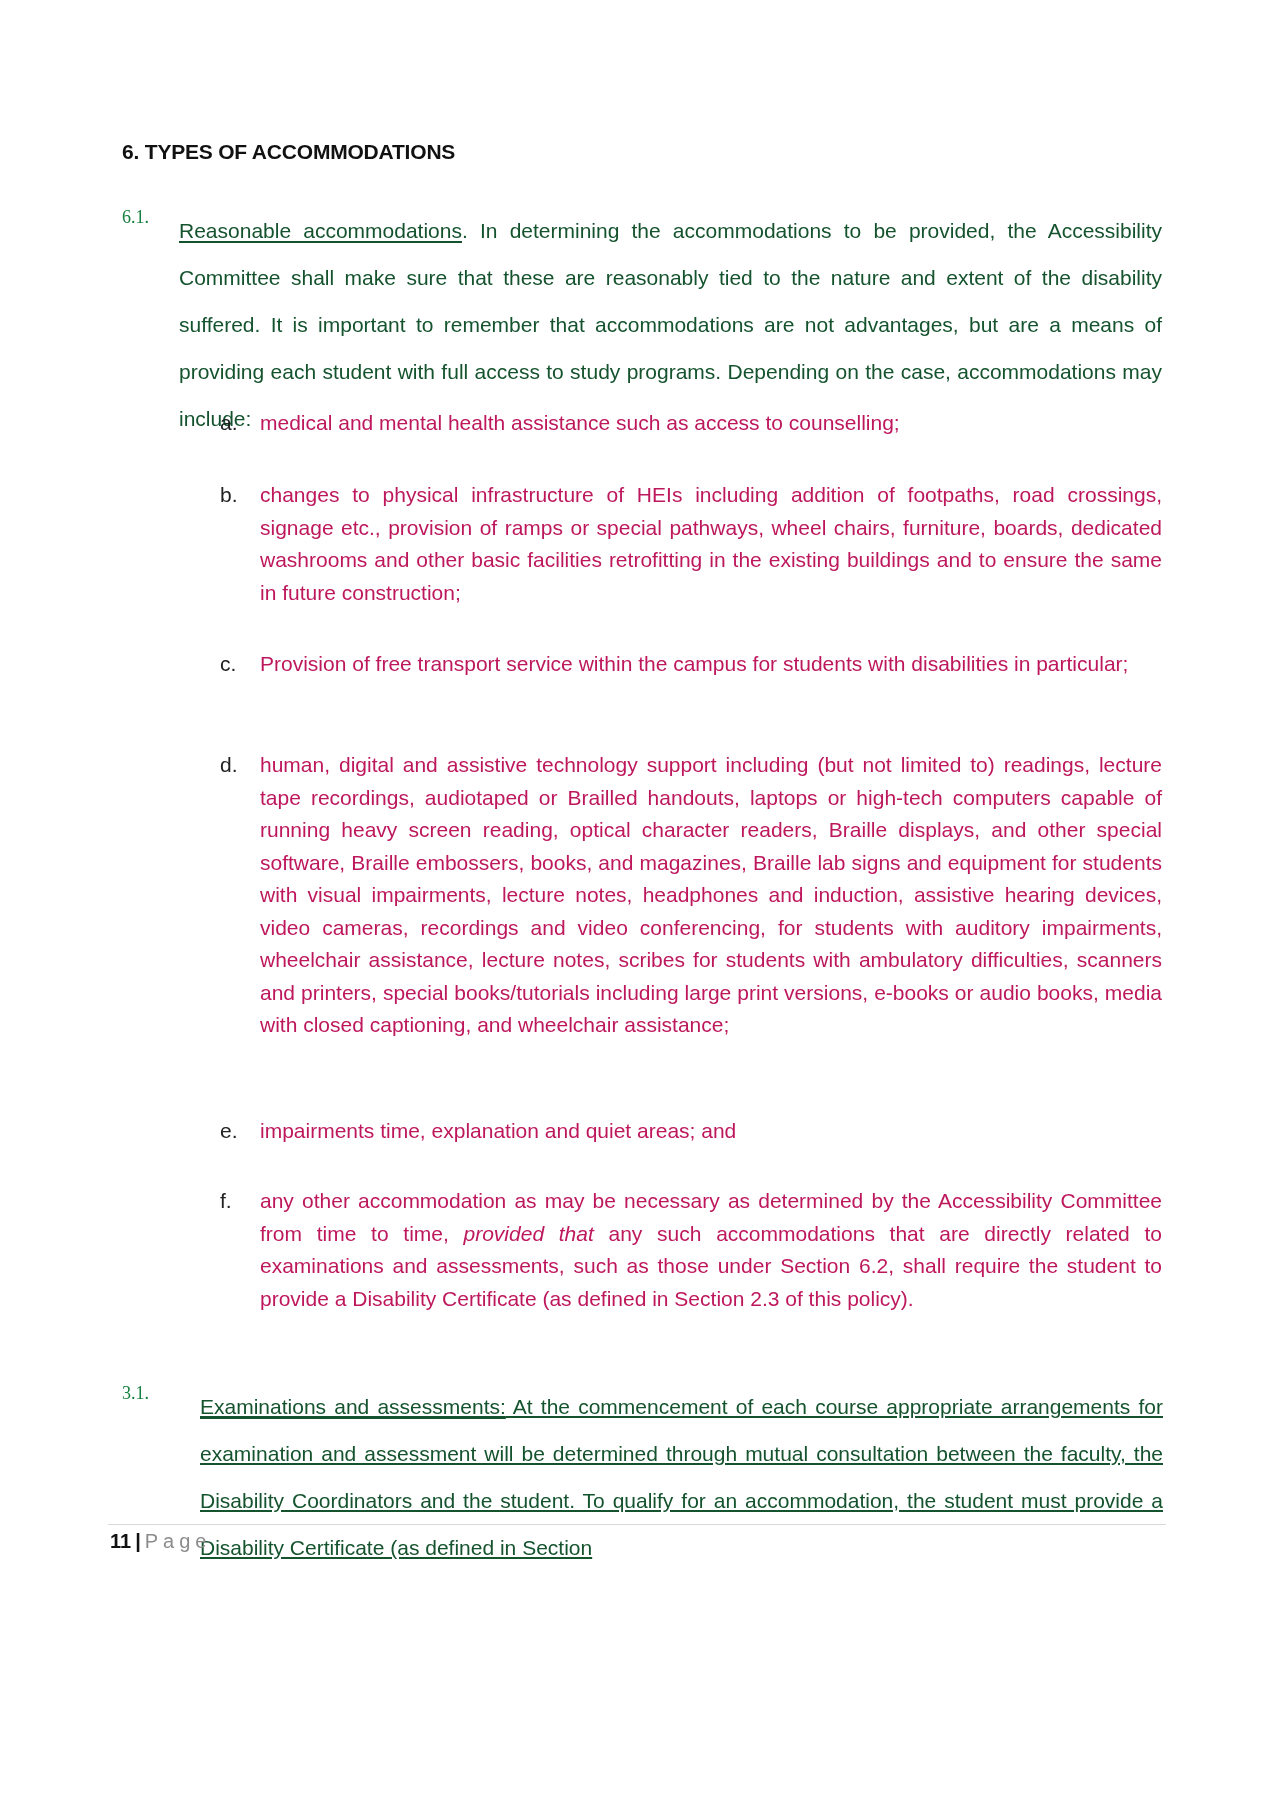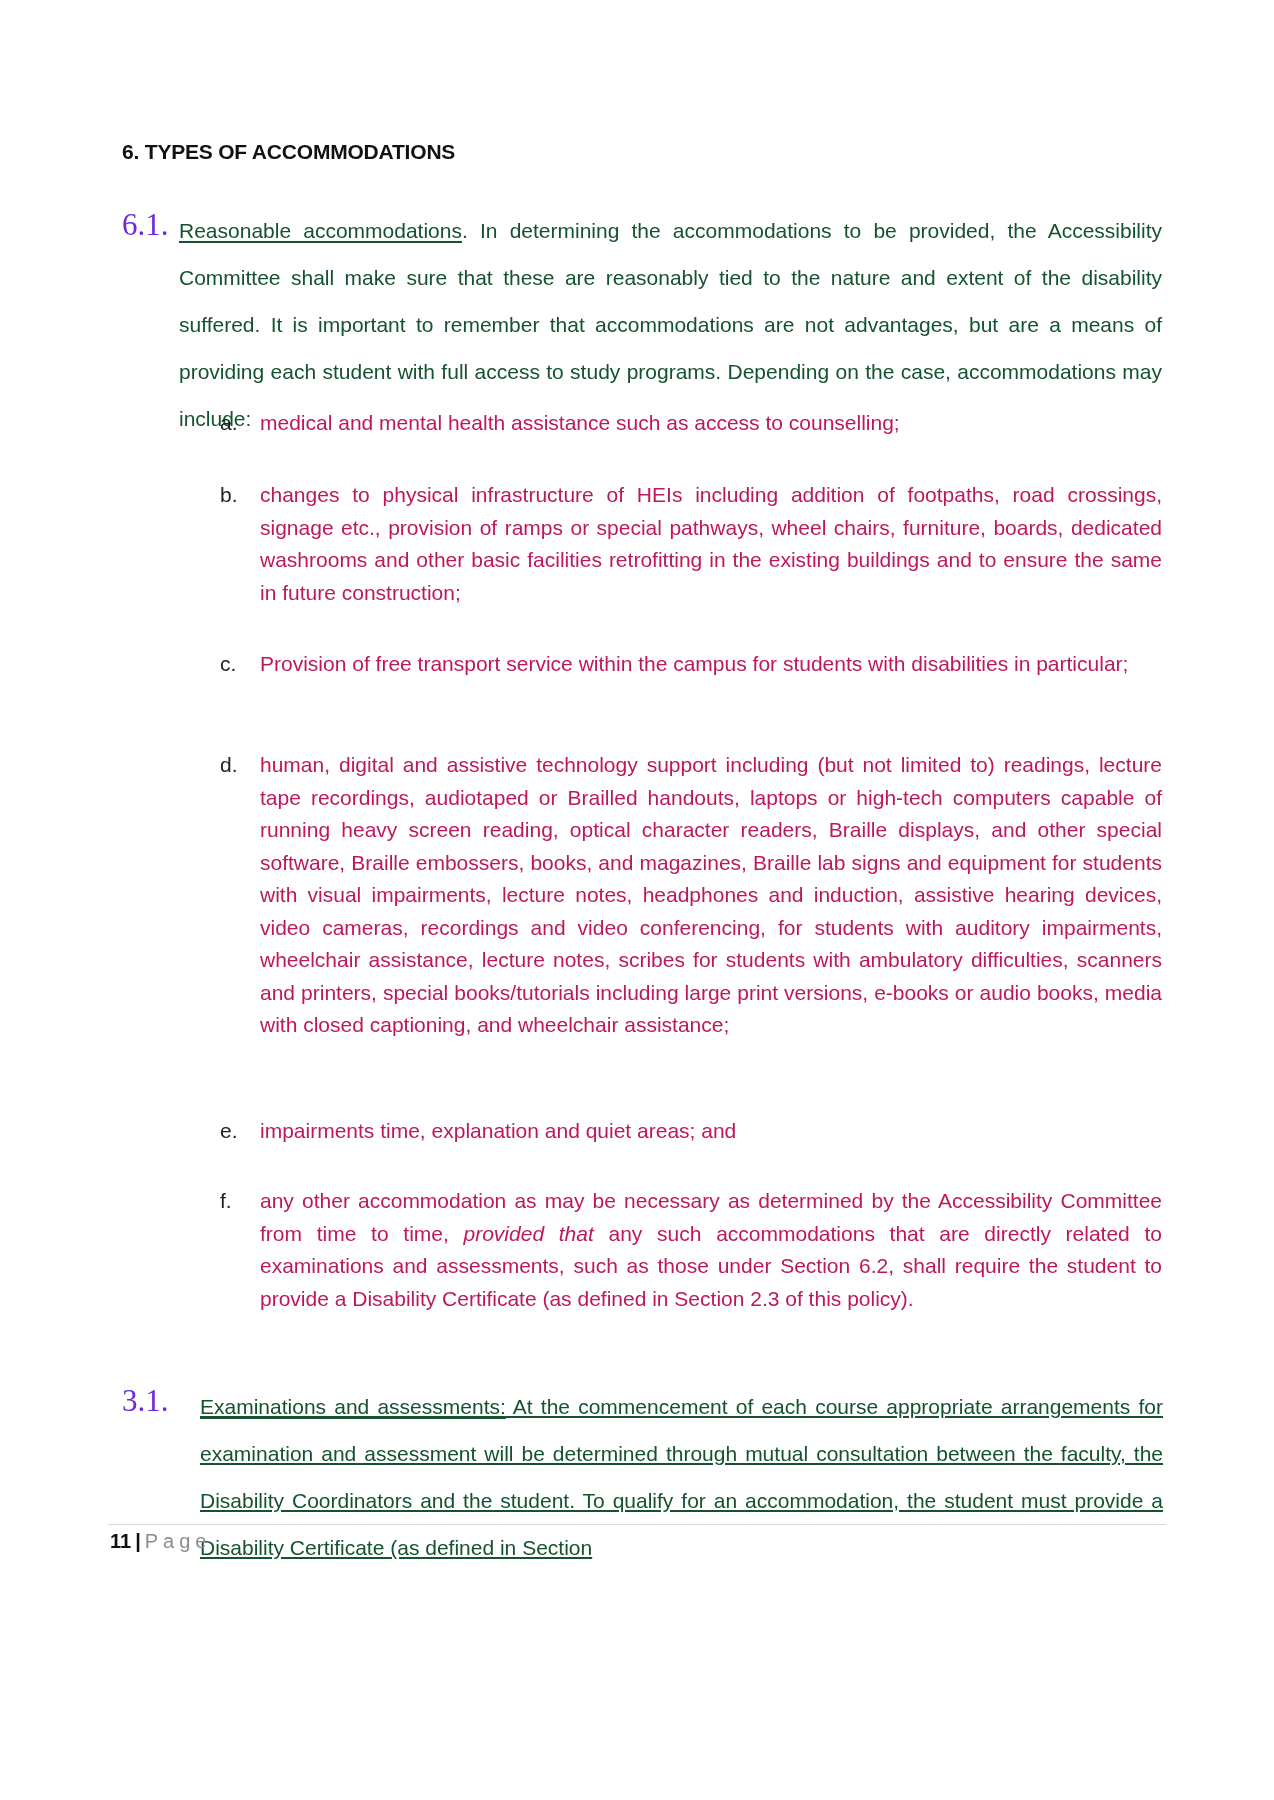--- a/index.html
+++ b/index.html
@@ -34,22 +34,22 @@
     .section {
       position: absolute;
       left: 122px;
       width: 1040px;
     }
     .sec-num {
       position: absolute;
       left: 0;
       top: 0;
       font-family: "Liberation Serif", serif;
-      font-size: 31px;
-      color: #6d28d9;
+      font-size: 18px;
+      color: #15803d;
     }
     .sec-body {
       font-size: 21px;
       line-height: 47px;
       text-align: justify;
       color: #14532d;
     }
     .sec-61 { top: 207px; }
     .sec-61 .sec-body { margin-left: 57px; width: 983px; }
     .sec-62 { top: 1383px; }

